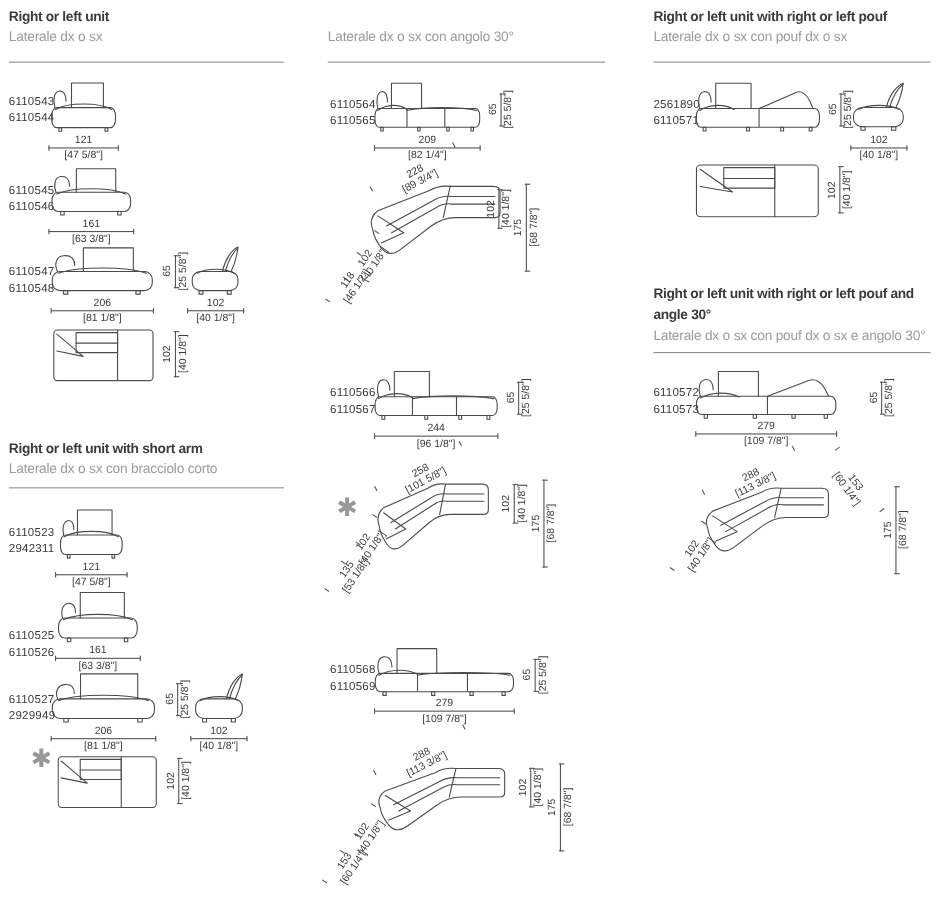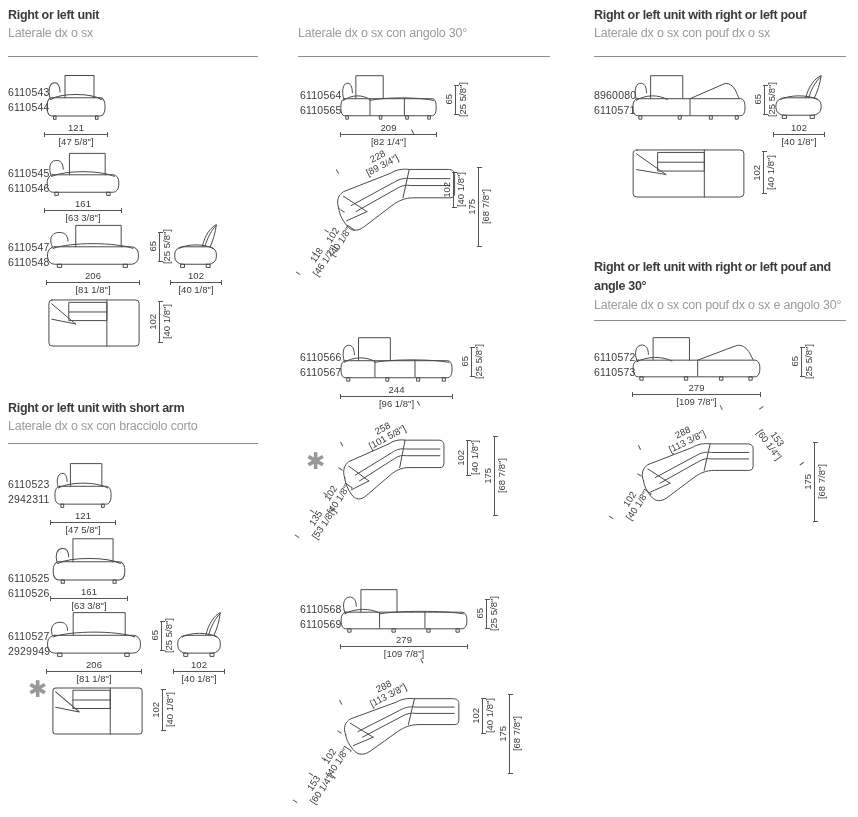--- a/index.html
+++ b/index.html
@@ -385,21 +385,21 @@
     <div class="dv">153</div>
     <div class="dl"></div>
     <div class="di">[60 1/4"]</div>
   </div>
 
   <div class="abs title nowrap" style="left:594px;top:6px">Right or left unit with right or left pouf</div>
   <div class="abs subtitle" style="left:594px;top:25px">Laterale dx o sx con pouf dx o sx</div>
   <div class="abs rule" style="left:594px;top:56px;width:252px"></div>
 
   <div class="abs codes" style="left:594px;top:88px">
-    <div>8960080</div>
+    <div>2561890</div>
     <div>6110571</div>
   </div>
   <svg class="draw" style="left:632px;top:74px;width:114px;height:46px" viewBox="0 0 220 54" preserveAspectRatio="none">
       <use href="#pouf-front"></use>
     </svg>
   <div class="abs vdim" style="left:752px;top:82px">
     <span class="vv">65</span>
     <span class="vl" style="height:30px"></span>
     <span class="vi">[25 5/8"]</span>
   </div>

